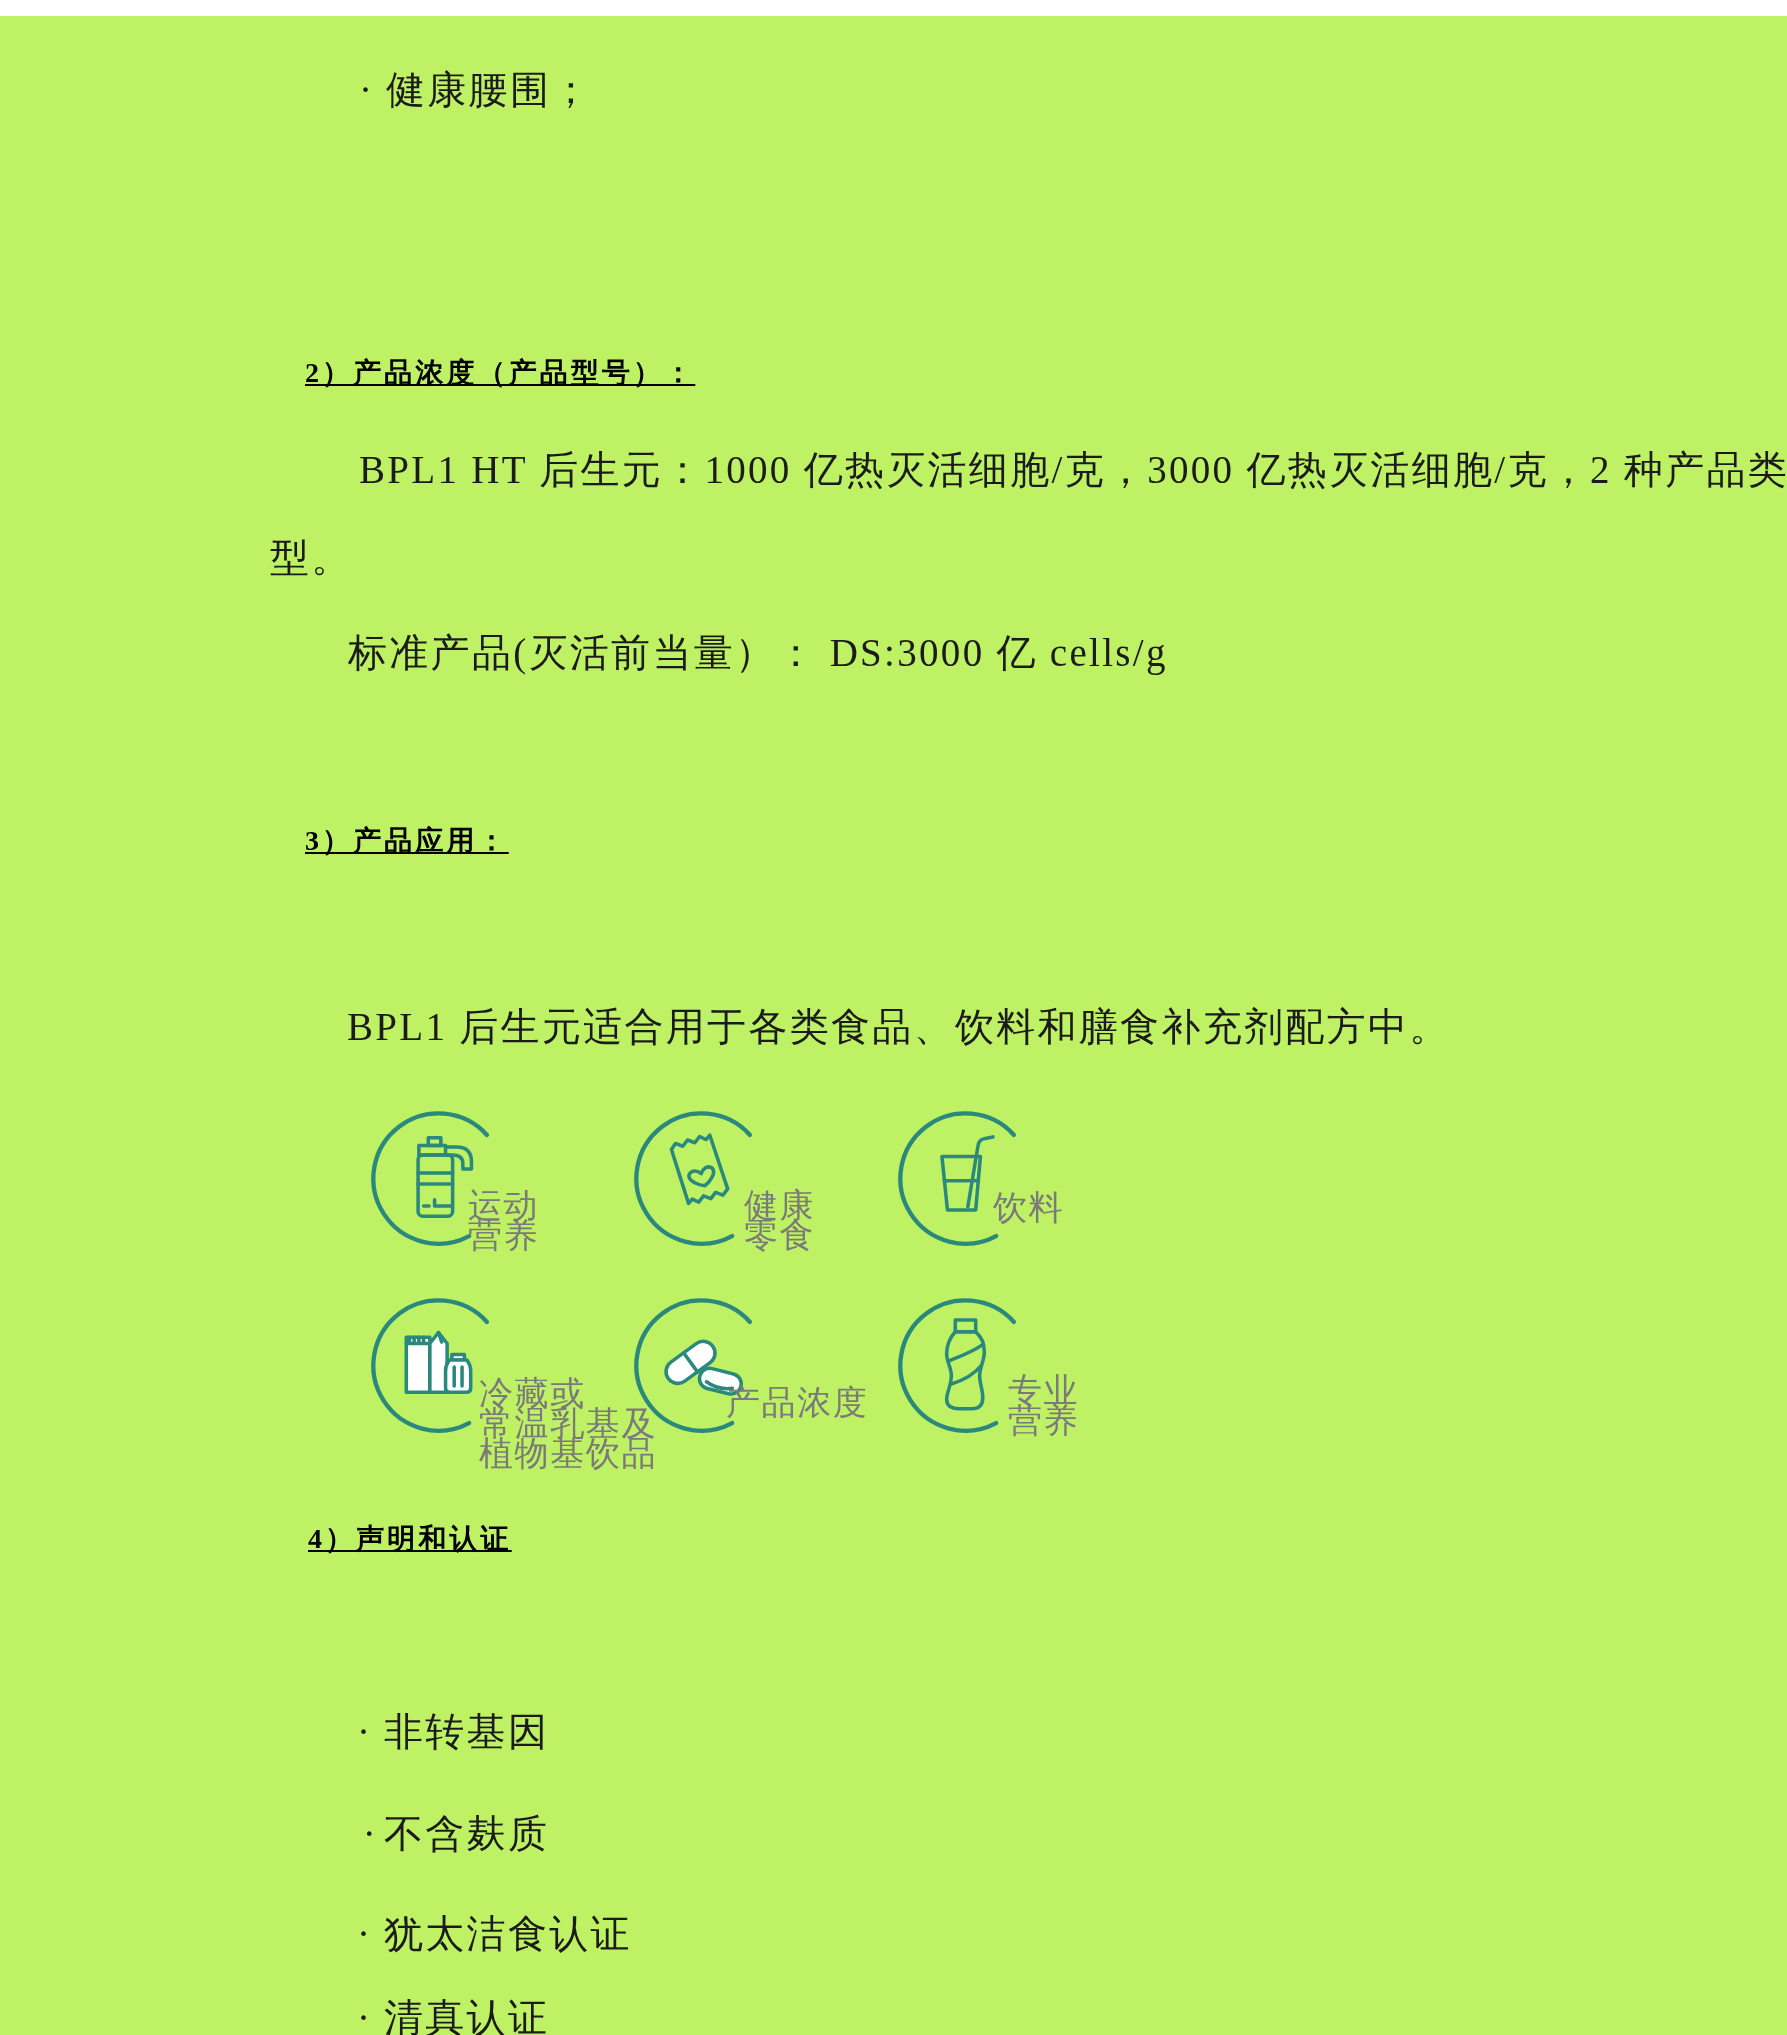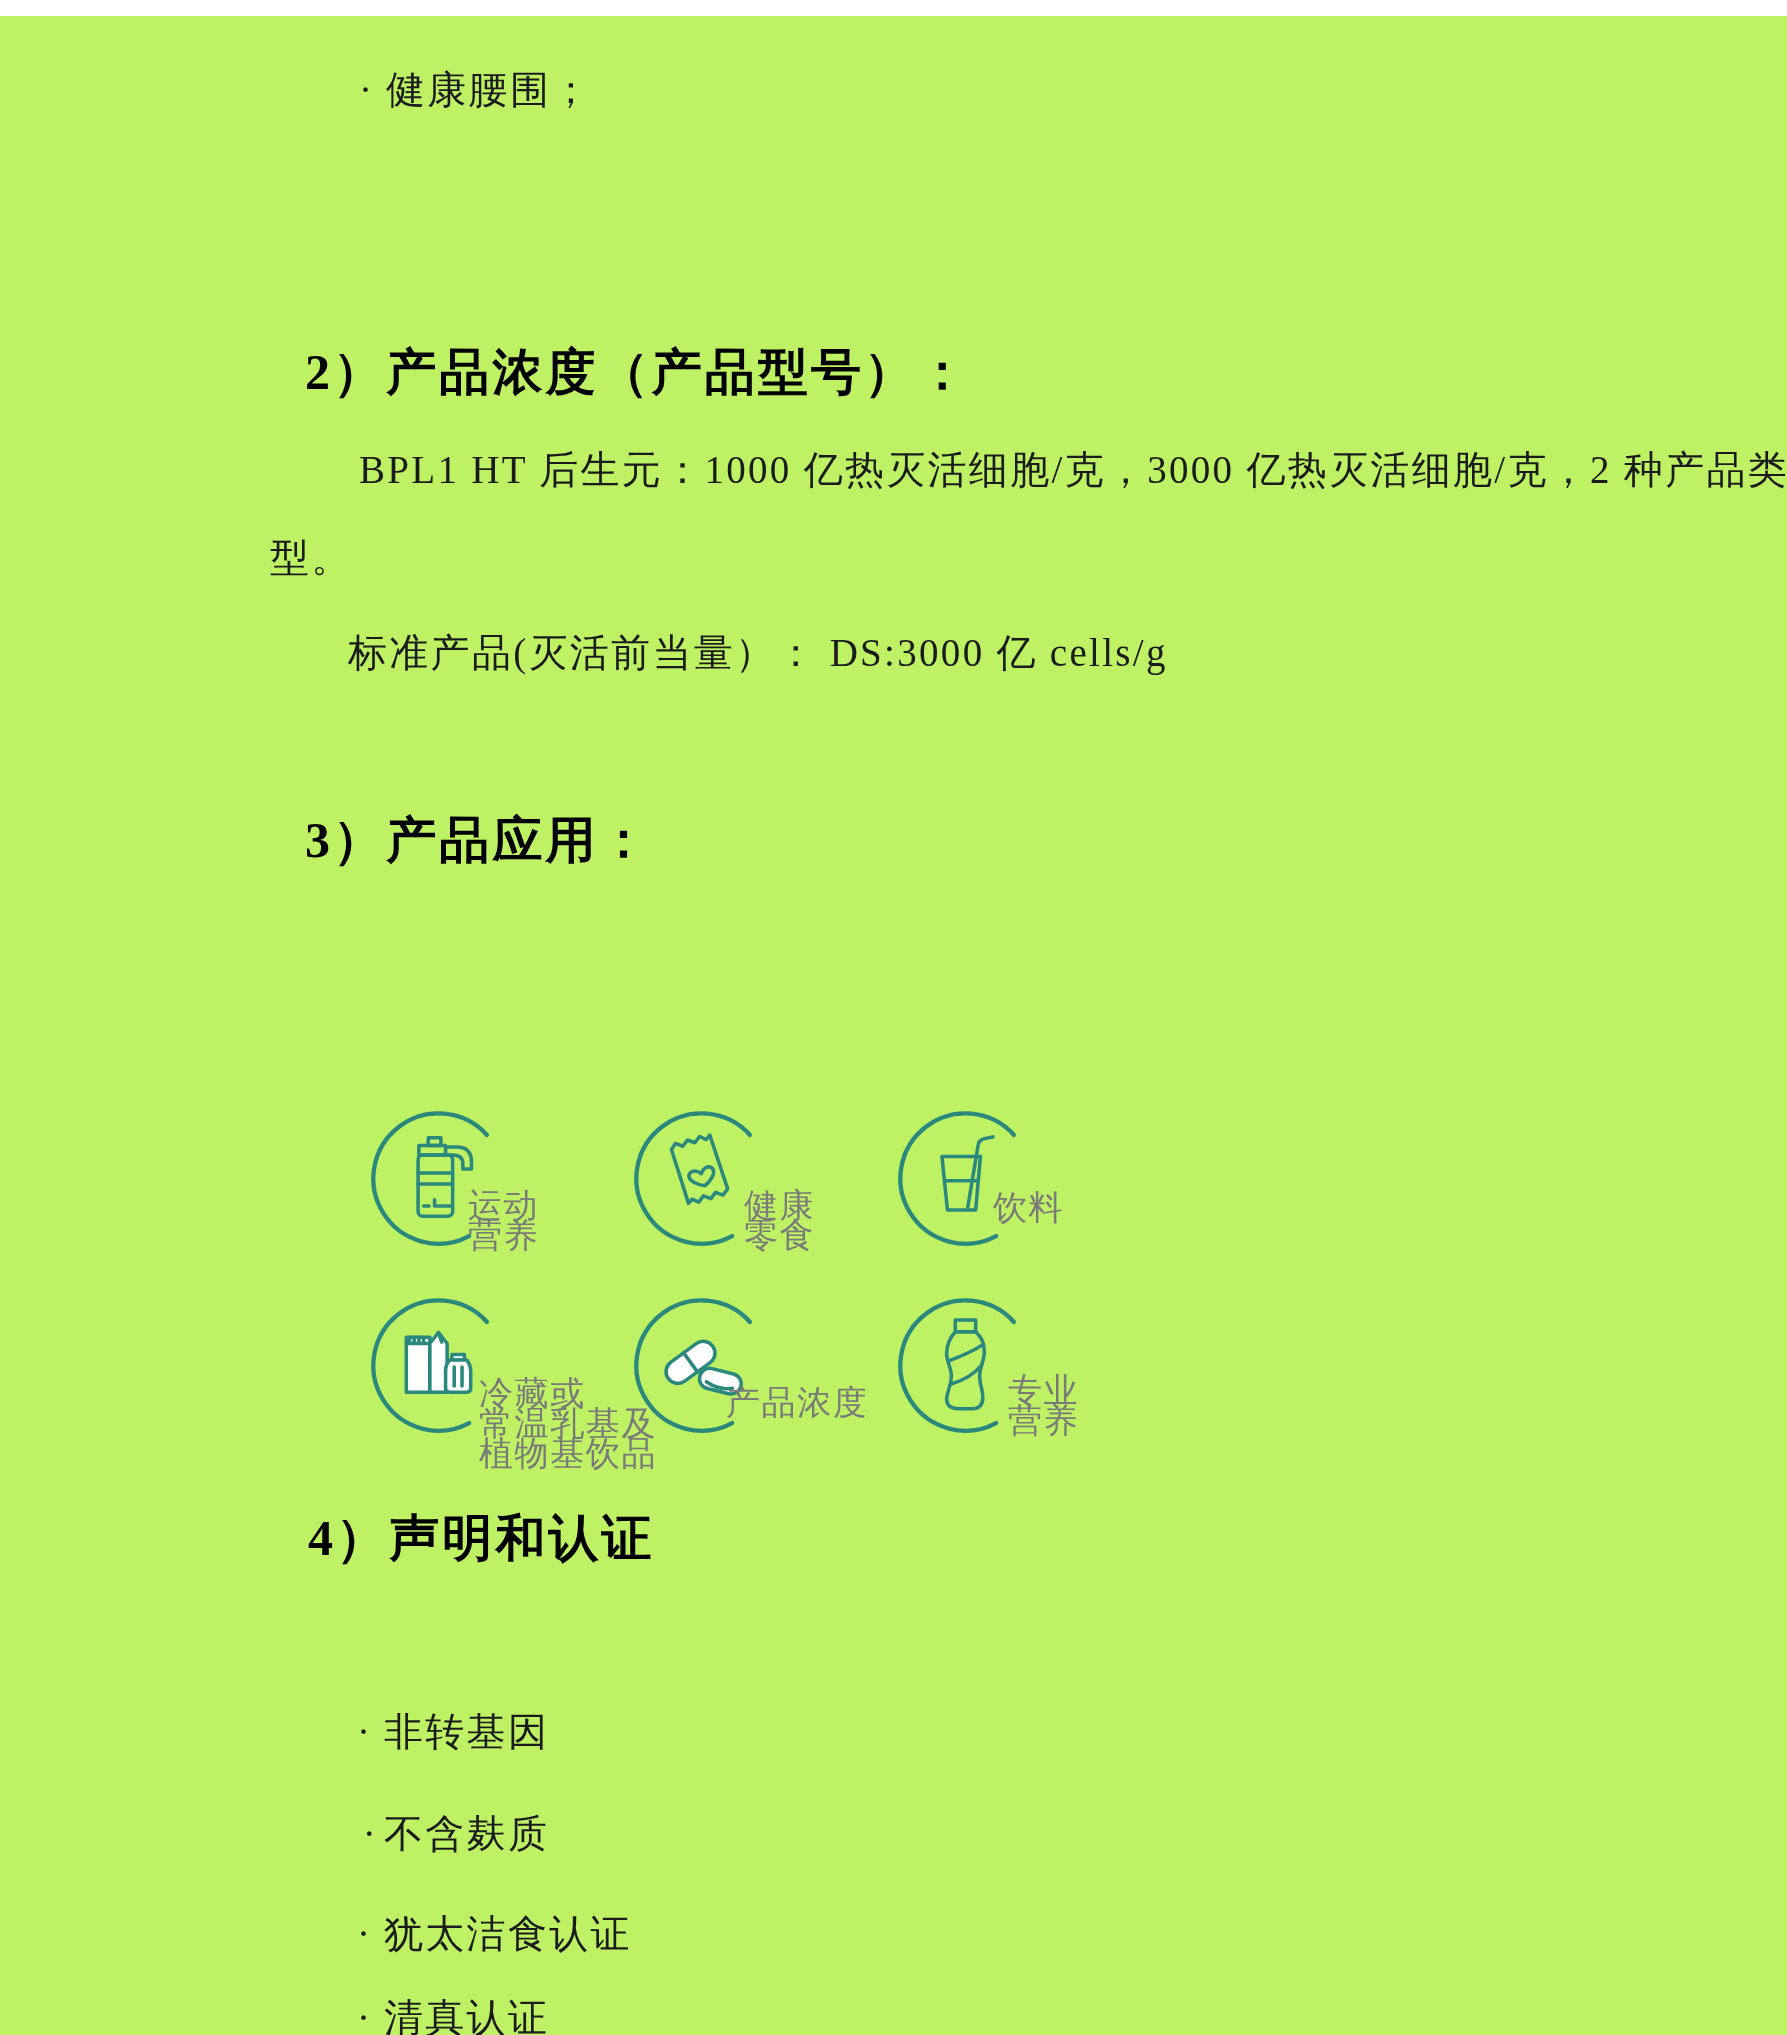--- a/index.html
+++ b/index.html
@@ -15,23 +15,24 @@
   .line{
     position:absolute;
     font-size:39px;
     line-height:49px;
     letter-spacing:2.3px;
     white-space:nowrap;
     color:#1b1b1b;
   }
   .heading{
     font-weight:bold;
-    font-size:50px;
+    font-size:28px;
     color:#000000;
     letter-spacing:3.1px;
+    text-decoration:underline;
   }
   .bullet-dot{
     display:inline-block;
     width:27px;
     font-size:39px;
   }
   .icon-slot{position:absolute;width:157px;height:157px;}
   .icon-slot svg{display:block;width:157px;height:157px;}
   .icon-label{
     position:absolute;
@@ -52,20 +53,21 @@
   <div class="line" style="left:359px;top:49px;">
     <span class="bullet-dot">·</span><span>健康腰围；</span>
   </div>
 
   <div class="line heading" style="left:305px;top:332px;">2）产品浓度（产品型号）：</div>
   <div class="line" style="left:359px;top:429px;">BPL1 HT 后生元：1000 亿热灭活细胞/克，3000 亿热灭活细胞/克，2 种产品类</div>
   <div class="line" style="left:270px;top:517px;">型。</div>
   <div class="line" style="left:348px;top:612px;">标准产品(灭活前当量）：  DS:3000 亿  cells/g</div>
 
   <div class="line heading" style="left:305px;top:800px;">3）产品应用：</div>
+  <div class="line" style="left:347px;top:986px;">BPL1 后生元适合用于各类食品、饮料和膳食补充剂配方中。</div>
 
   <div class="icon-slot" style="left:360px;top:1084px;">
     <svg viewBox="-100 -100 200 200" fill="none" stroke="#2a897c" stroke-width="5.5" stroke-linecap="round" stroke-linejoin="round">
       <path d="M 61.7 -55.5 A 83 83 0 1 0 39.0 73.3"></path>
       <g stroke-width="4.5">
         <path d="M -13 -52 h 16 v 10 h -16 z"></path>
         <path d="M -25 -42 h 34 v 12 h -34 z"></path>
         <path d="M 9 -40 h 14 q 19 0 19 19 v 9 h -11 v -7 q 0 -11 -13 -11 h -9"></path>
         <rect x="-26" y="-30" width="44" height="78" rx="6"></rect>
         <path d="M -26 -7 h 44"></path>

